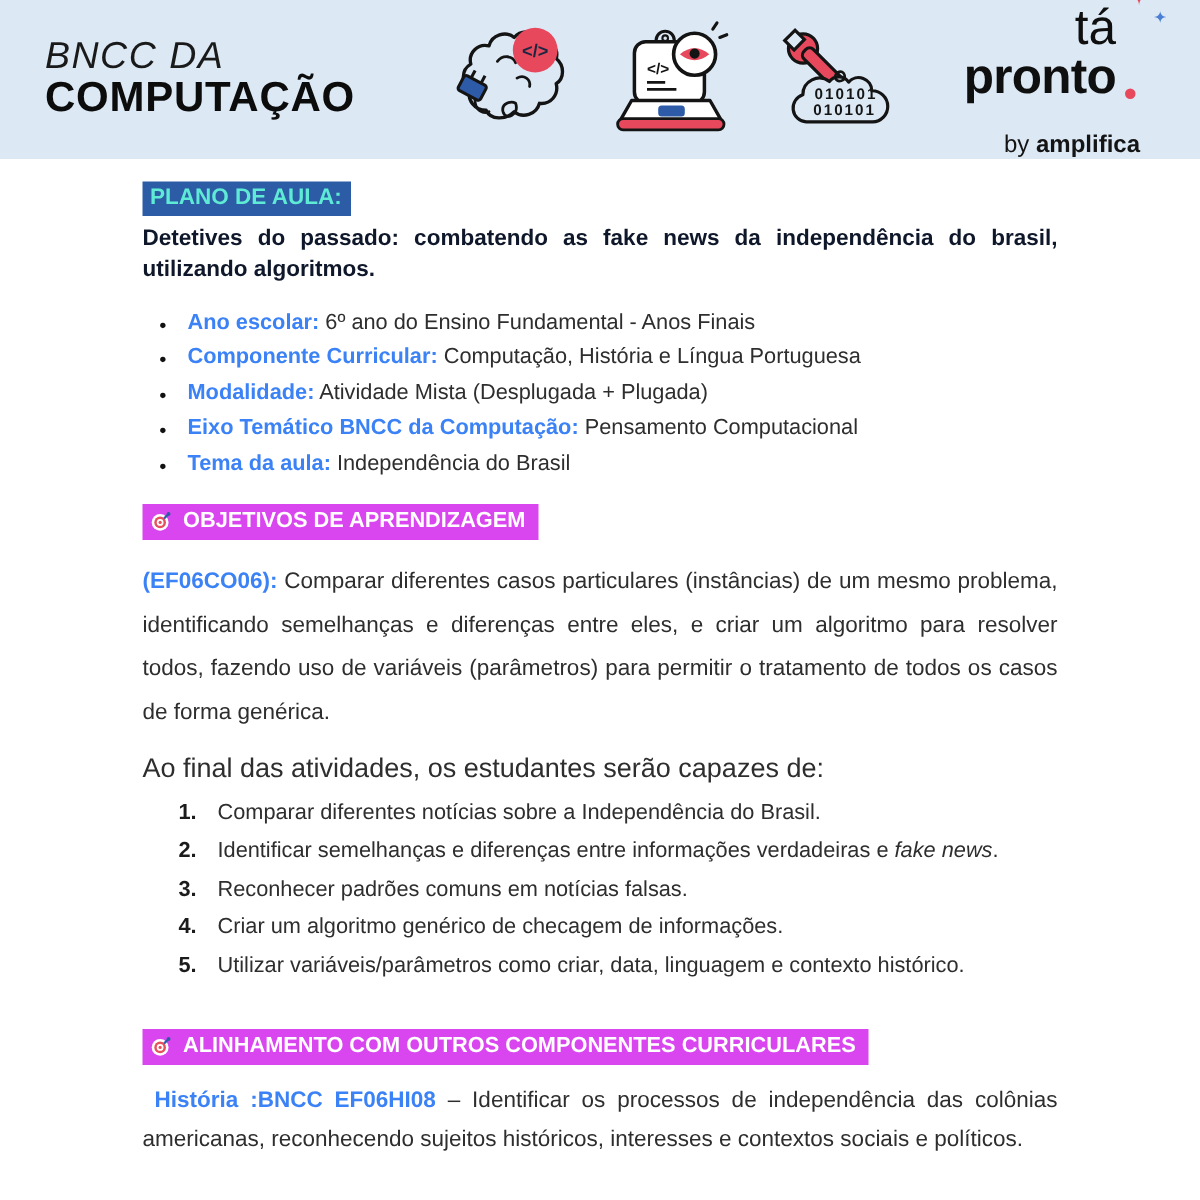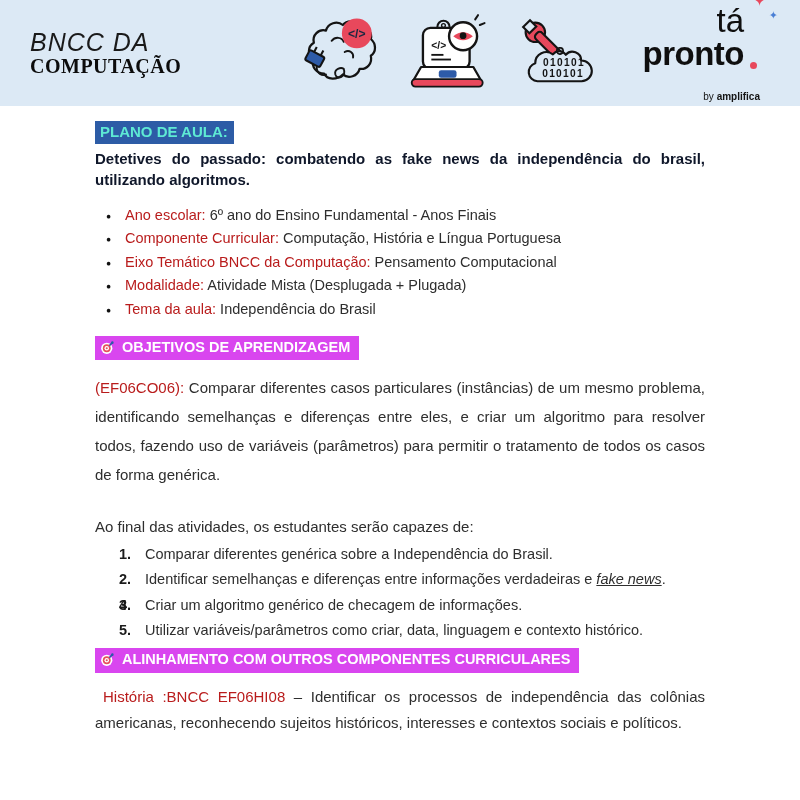--- a/index.html
+++ b/index.html
@@ -8,59 +8,59 @@
     font-family:"Liberation Sans", sans-serif;color:#2e2e2e;
     -webkit-font-smoothing:antialiased;
   }
   
   .header{
     height:106px;background:#dce9f5;display:flex;align-items:center;
     padding:0 30px;box-sizing:border-box;
   }
   .logo-block{width:228px;flex:none;}
   .logo-top{font-style:italic;font-weight:300;font-size:25px;color:#1a1a1a;letter-spacing:1px;line-height:1;}
-  .logo-bottom{font-family:Liberation Serif, serif;font-weight:bold;font-size:20px;color:#0c0c0c;line-height:1.1;letter-spacing:0.5px;}
+  .logo-bottom{font-family:Liberation Sans, sans-serif;font-weight:bold;font-size:28px;color:#0c0c0c;line-height:1.1;letter-spacing:0.5px;}
   .header-icons{display:flex;gap:26px;align-items:center;margin-left:40px;}
   .hicon{width:84px;height:88px;display:block;}
   .brand{margin-left:auto;text-align:right;}
   .brand-line{font-size:33px;color:#0f0f0f;position:relative;display:inline-block;padding-right:26px;line-height:1;margin-left:20px;}
   .brand-ta{font-weight:300;}
   .brand-pronto{font-weight:800;letter-spacing:-0.5px;}
   .brand-dot{position:absolute;right:13px;bottom:1px;width:7px;height:7px;border-radius:50%;background:#e8485c;}
   .star-red{position:absolute;right:3px;top:-13px;color:#e8485c;font-size:18px;font-style:normal;}
   .star-blue{position:absolute;right:-8px;top:6px;color:#4a7fd4;font-size:11px;font-style:normal;}
-  .brand-by{font-size:10px;color:#141414;margin-top:21px;padding-right:10px;}
+  .brand-by{font-size:16px;color:#141414;margin-top:21px;padding-right:10px;}
   .brand-by b{font-weight:bold;}
   
   .content{padding:15px 95px 0 95px;}
   .hl-blue{
     display:inline-block;background:#2d5ca6;color:#5eead4;font-weight:bold;
     font-size:15px;padding:2px 6px 3px 5px;line-height:1.2;
   }
   .doc-title{font-weight:bold;font-size:15px;color:#0f172a;text-align:justify;line-height:1.42;margin-top:4px;}
   .meta-list{margin:16px 0 0 0;padding:0 0 0 30px;list-style:none;}
   .meta-list li{position:relative;font-size:14.5px;margin-bottom:7.5px;color:#2e2e2e;}
   .meta-list li::before{content:"●";font-size:8.5px;position:absolute;left:-19px;top:4px;color:#111;}
-  .bold-label{font-weight:normal;color:#b91c1c;}
+  .bold-label{font-weight:bold;color:#3b82f6;}
   .val{white-space:pre-wrap;}
   .hl-red{
     display:inline-flex;align-items:center;gap:7px;background:#d946ef;color:#ffffff;
     font-weight:bold;font-size:14.5px;padding:3px 9px 4px 5px;line-height:1.2;
   }
   .sect1{margin-top:19px;}
-  .sect2{margin-top:10px;}
+  .sect2{margin-top:34px;}
   .target{width:15px;height:15px;display:block;flex:none;}
   .para{font-size:15px;line-height:1.93;text-align:justify;margin-top:14px;color:#2e2e2e;}
   .spec-title{font-size:14.5px;font-weight:bold;color:#1b1b1b;margin-top:23px;position:relative;padding-left:19px;}
   .spec-title::before{content:"●";font-size:8.5px;position:absolute;left:0;top:4px;color:#111;}
-  .intro{font-size:15px;margin-top:28px;}
+  .intro{font-size:18px;margin-top:12px;}
   .num-list{margin:11px 0 0 0;padding:0 0 0 50px;list-style:none;}
   .num-list li{position:relative;font-size:14.5px;margin-bottom:9.5px;color:#2e2e2e;}
   .num{position:absolute;left:-26px;font-weight:bold;color:#1b1b1b;}
-  .it{font-style:italic;text-decoration:underline;}
+  .it{font-style:italic;}
   .align-para{font-size:15px;line-height:1.73;text-align:justify;margin-top:11px;text-indent:8px;color:#2e2e2e;}
 </style>
 </head>
 <body>
 
 <div class="header">
   <div class="logo-block">
     <div class="logo-top">BNCC DA</div>
     <div class="logo-bottom">COMPUTAÇÃO</div>
   </div>
@@ -127,22 +127,22 @@
 
 <div class="content">
 
   <span class="hl-blue">PLANO DE AULA:</span>
 
   <div class="doc-title">Detetives do passado: combatendo as fake news da independência do brasil, utilizando algoritmos.</div>
 
   <ul class="meta-list">
     <li><span class="bold-label">Ano escolar:</span><span class="val"> 6º ano do Ensino Fundamental - Anos Finais</span></li>
     <li><span class="bold-label">Componente Curricular:</span><span class="val"> Computação, História e Língua Portuguesa</span></li>
+    <li><span class="bold-label">Modalidade:</span><span class="val"> Atividade Mista (Desplugada + Plugada)</span></li>
     <li><span class="bold-label">Eixo Temático BNCC da Computação:</span><span class="val"> Pensamento Computacional</span></li>
-    <li><span class="bold-label">Modalidade:</span><span class="val"> Atividade Mista (Desplugada + Plugada)</span></li>
     <li><span class="bold-label">Tema da aula:</span><span class="val"> Independência do Brasil</span></li>
   </ul>
 
   <div class="sect1">
     <span class="hl-red">
       <svg class="target" viewBox="0 0 20 20">
         <circle cx="9" cy="11" r="7.5" fill="#ffffff"></circle>
         <circle cx="9" cy="11" r="5.2" fill="#e7505f"></circle>
         <circle cx="9" cy="11" r="3" fill="#ffffff"></circle>
         <circle cx="9" cy="11" r="1.4" fill="#e7505f"></circle>
@@ -151,23 +151,23 @@
       </svg>
       <span>OBJETIVOS DE APRENDIZAGEM</span>
     </span>
   </div>
 
   <div class="para"><span class="bold-label">(EF06CO06):</span><span> Comparar diferentes casos particulares (instâncias) de um mesmo problema, identificando semelhanças e diferenças entre eles, e criar um algoritmo para resolver todos, fazendo uso de variáveis (parâmetros) para permitir o tratamento de todos os casos de forma genérica.</span></div>
 
   <div class="intro">Ao final das atividades, os estudantes serão capazes de:</div>
 
   <ol class="num-list">
-    <li><span class="num">1.</span><span>Comparar diferentes genérica sobre a Independência do Brasil.</span><span class="it"></span><span></span></li>
+    <li><span class="num">1.</span><span>Comparar diferentes notícias sobre a Independência do Brasil.</span><span class="it"></span><span></span></li>
     <li><span class="num">2.</span><span>Identificar semelhanças e diferenças entre informações verdadeiras e </span><span class="it">fake news</span><span>.</span></li>
-    <li><span class="num">3.</span><span class="it"></span><span></span></li>
+    <li><span class="num">3.</span><span>Reconhecer padrões comuns em notícias falsas.</span><span class="it"></span><span></span></li>
     <li><span class="num">4.</span><span>Criar um algoritmo genérico de checagem de informações.</span><span class="it"></span><span></span></li>
     <li><span class="num">5.</span><span>Utilizar variáveis/parâmetros como criar, data, linguagem e contexto histórico.</span><span class="it"></span><span></span></li>
   </ol>
 
   <div class="sect2">
     <span class="hl-red">
       <svg class="target" viewBox="0 0 20 20">
         <circle cx="9" cy="11" r="7.5" fill="#ffffff"></circle>
         <circle cx="9" cy="11" r="5.2" fill="#e7505f"></circle>
         <circle cx="9" cy="11" r="3" fill="#ffffff"></circle>

